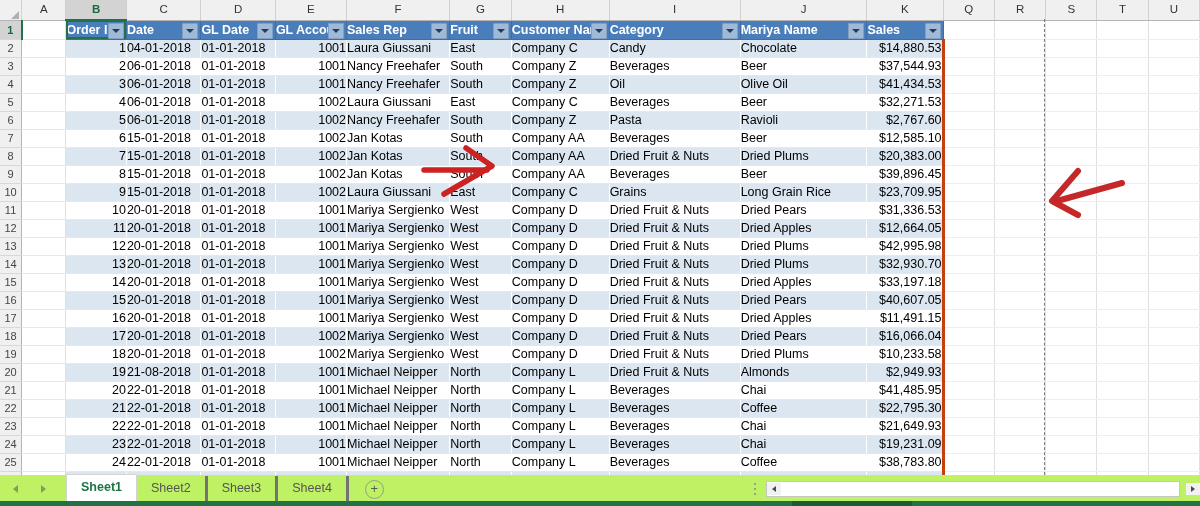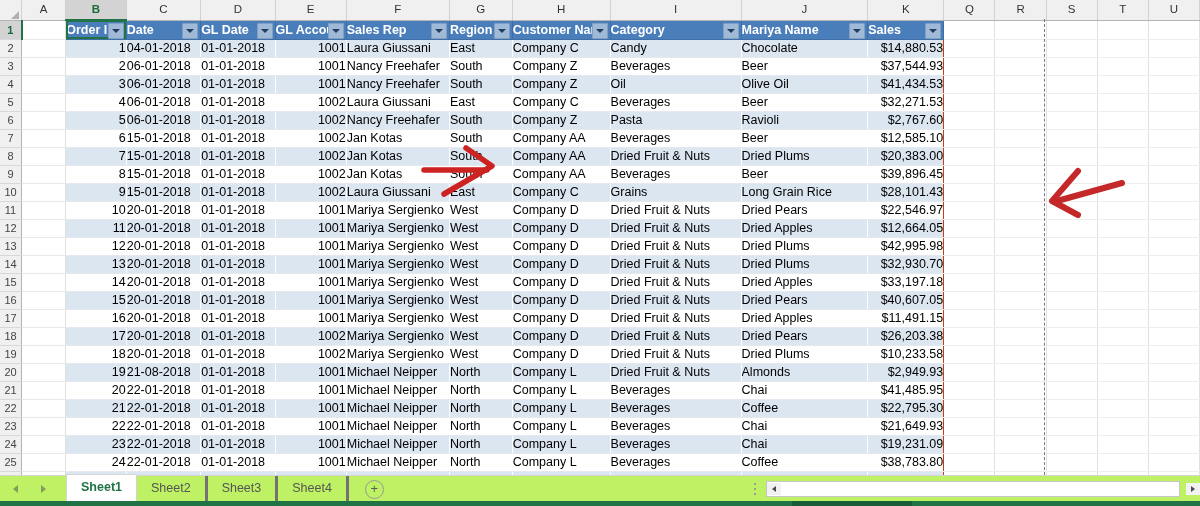--- a/index.html
+++ b/index.html
@@ -47,21 +47,21 @@
     border-right:1px solid transparent;
     font-size:12.5px;line-height:17px;white-space:nowrap;overflow:hidden;
     padding-left:3px;padding-right:3px;vertical-align:middle;
   }
   td.blank{background:#fff;border-bottom:1px solid #e8e8e8;border-right:1px solid #e0e0e0;}
   td.outside{background:#fff;border-bottom:1px solid #eeeeee;border-right:1px solid #e0e0e0;}
   td.num{text-align:right;}
   td.band{background:#dce6f1;}
   td.plain{background:#ffffff;}
   td.tableleft{border-left:1px solid #9db5cd;}
-  td.tableright{border-right:1px solid #c2410c;}
+  td.tableright{border-right:3px solid #c2410c;}
 
   
   th.thead{
     background:#4a7ebb;color:#ffffff;font-size:12.5px;font-weight:bold;text-align:left;
     padding-left:3px;vertical-align:middle;white-space:nowrap;overflow:hidden;
     border-right:1px solid #3e6ea5;border-bottom:1px solid #3e6ea5;position:relative;
   }
   th.thead .lbl{display:inline-block;max-width:calc(100% - 18px);overflow:hidden;
     text-overflow:clip;white-space:nowrap;vertical-align:middle;}
   .filter-btn{
@@ -180,21 +180,21 @@
       </thead>
       <tbody id="sheet-body">
           <tr class="datarow headrow">
             <td class="rowhead sel">1</td>
             <td class="cell blank"></td>
             <th class="thead selcell"><span class="lbl">Order ID</span><span class="filter-btn"></span></th>
             <th class="thead"><span class="lbl">Date</span><span class="filter-btn"></span></th>
             <th class="thead"><span class="lbl">GL Date</span><span class="filter-btn"></span></th>
             <th class="thead"><span class="lbl">GL Account</span><span class="filter-btn"></span></th>
             <th class="thead"><span class="lbl">Sales Rep</span><span class="filter-btn"></span></th>
-            <th class="thead"><span class="lbl">Region</span><span class="filter-btn"></span></th>
+            <th class="thead"><span class="lbl">Fruit</span><span class="filter-btn"></span></th>
             <th class="thead"><span class="lbl">Customer Name</span><span class="filter-btn"></span></th>
             <th class="thead"><span class="lbl">Category</span><span class="filter-btn"></span></th>
             <th class="thead"><span class="lbl">Mariya Name</span><span class="filter-btn"></span></th>
             <th class="thead"><span class="lbl">Sales</span><span class="filter-btn"></span></th>
             <td class="cell outside"></td>
             <td class="cell outside"></td>
             <td class="cell outside"></td>
             <td class="cell outside"></td>
             <td class="cell outside"></td>
           </tr>
@@ -355,40 +355,40 @@
             <td class="cell blank"></td>
             <td class="cell band num tableleft">9</td>
             <td class="cell band">15-01-2018</td>
             <td class="cell band">01-01-2018</td>
             <td class="cell band num">1002</td>
             <td class="cell band">Laura Giussani</td>
             <td class="cell band">East</td>
             <td class="cell band">Company C</td>
             <td class="cell band">Grains</td>
             <td class="cell band">Long Grain Rice</td>
-            <td class="cell band num tableright">$28,101.43</td>
+            <td class="cell band num tableright">$23,709.95</td>
             <td class="cell outside"></td>
             <td class="cell outside"></td>
             <td class="cell outside"></td>
             <td class="cell outside"></td>
             <td class="cell outside"></td>
           </tr>
           <tr class="datarow">
             <td class="rowhead">11</td>
             <td class="cell blank"></td>
             <td class="cell plain num tableleft">10</td>
             <td class="cell plain">20-01-2018</td>
             <td class="cell plain">01-01-2018</td>
             <td class="cell plain num">1001</td>
             <td class="cell plain">Mariya Sergienko</td>
             <td class="cell plain">West</td>
             <td class="cell plain">Company D</td>
             <td class="cell plain">Dried Fruit &amp; Nuts</td>
             <td class="cell plain">Dried Pears</td>
-            <td class="cell plain num tableright">$22,546.97</td>
+            <td class="cell plain num tableright">$31,336.53</td>
             <td class="cell outside"></td>
             <td class="cell outside"></td>
             <td class="cell outside"></td>
             <td class="cell outside"></td>
             <td class="cell outside"></td>
           </tr>
           <tr class="datarow">
             <td class="rowhead">12</td>
             <td class="cell blank"></td>
             <td class="cell band num tableleft">11</td>
@@ -507,21 +507,21 @@
             <td class="cell blank"></td>
             <td class="cell band num tableleft">17</td>
             <td class="cell band">20-01-2018</td>
             <td class="cell band">01-01-2018</td>
             <td class="cell band num">1002</td>
             <td class="cell band">Mariya Sergienko</td>
             <td class="cell band">West</td>
             <td class="cell band">Company D</td>
             <td class="cell band">Dried Fruit &amp; Nuts</td>
             <td class="cell band">Dried Pears</td>
-            <td class="cell band num tableright">$26,203.38</td>
+            <td class="cell band num tableright">$16,066.04</td>
             <td class="cell outside"></td>
             <td class="cell outside"></td>
             <td class="cell outside"></td>
             <td class="cell outside"></td>
             <td class="cell outside"></td>
           </tr>
           <tr class="datarow">
             <td class="rowhead">19</td>
             <td class="cell blank"></td>
             <td class="cell plain num tableleft">18</td>

